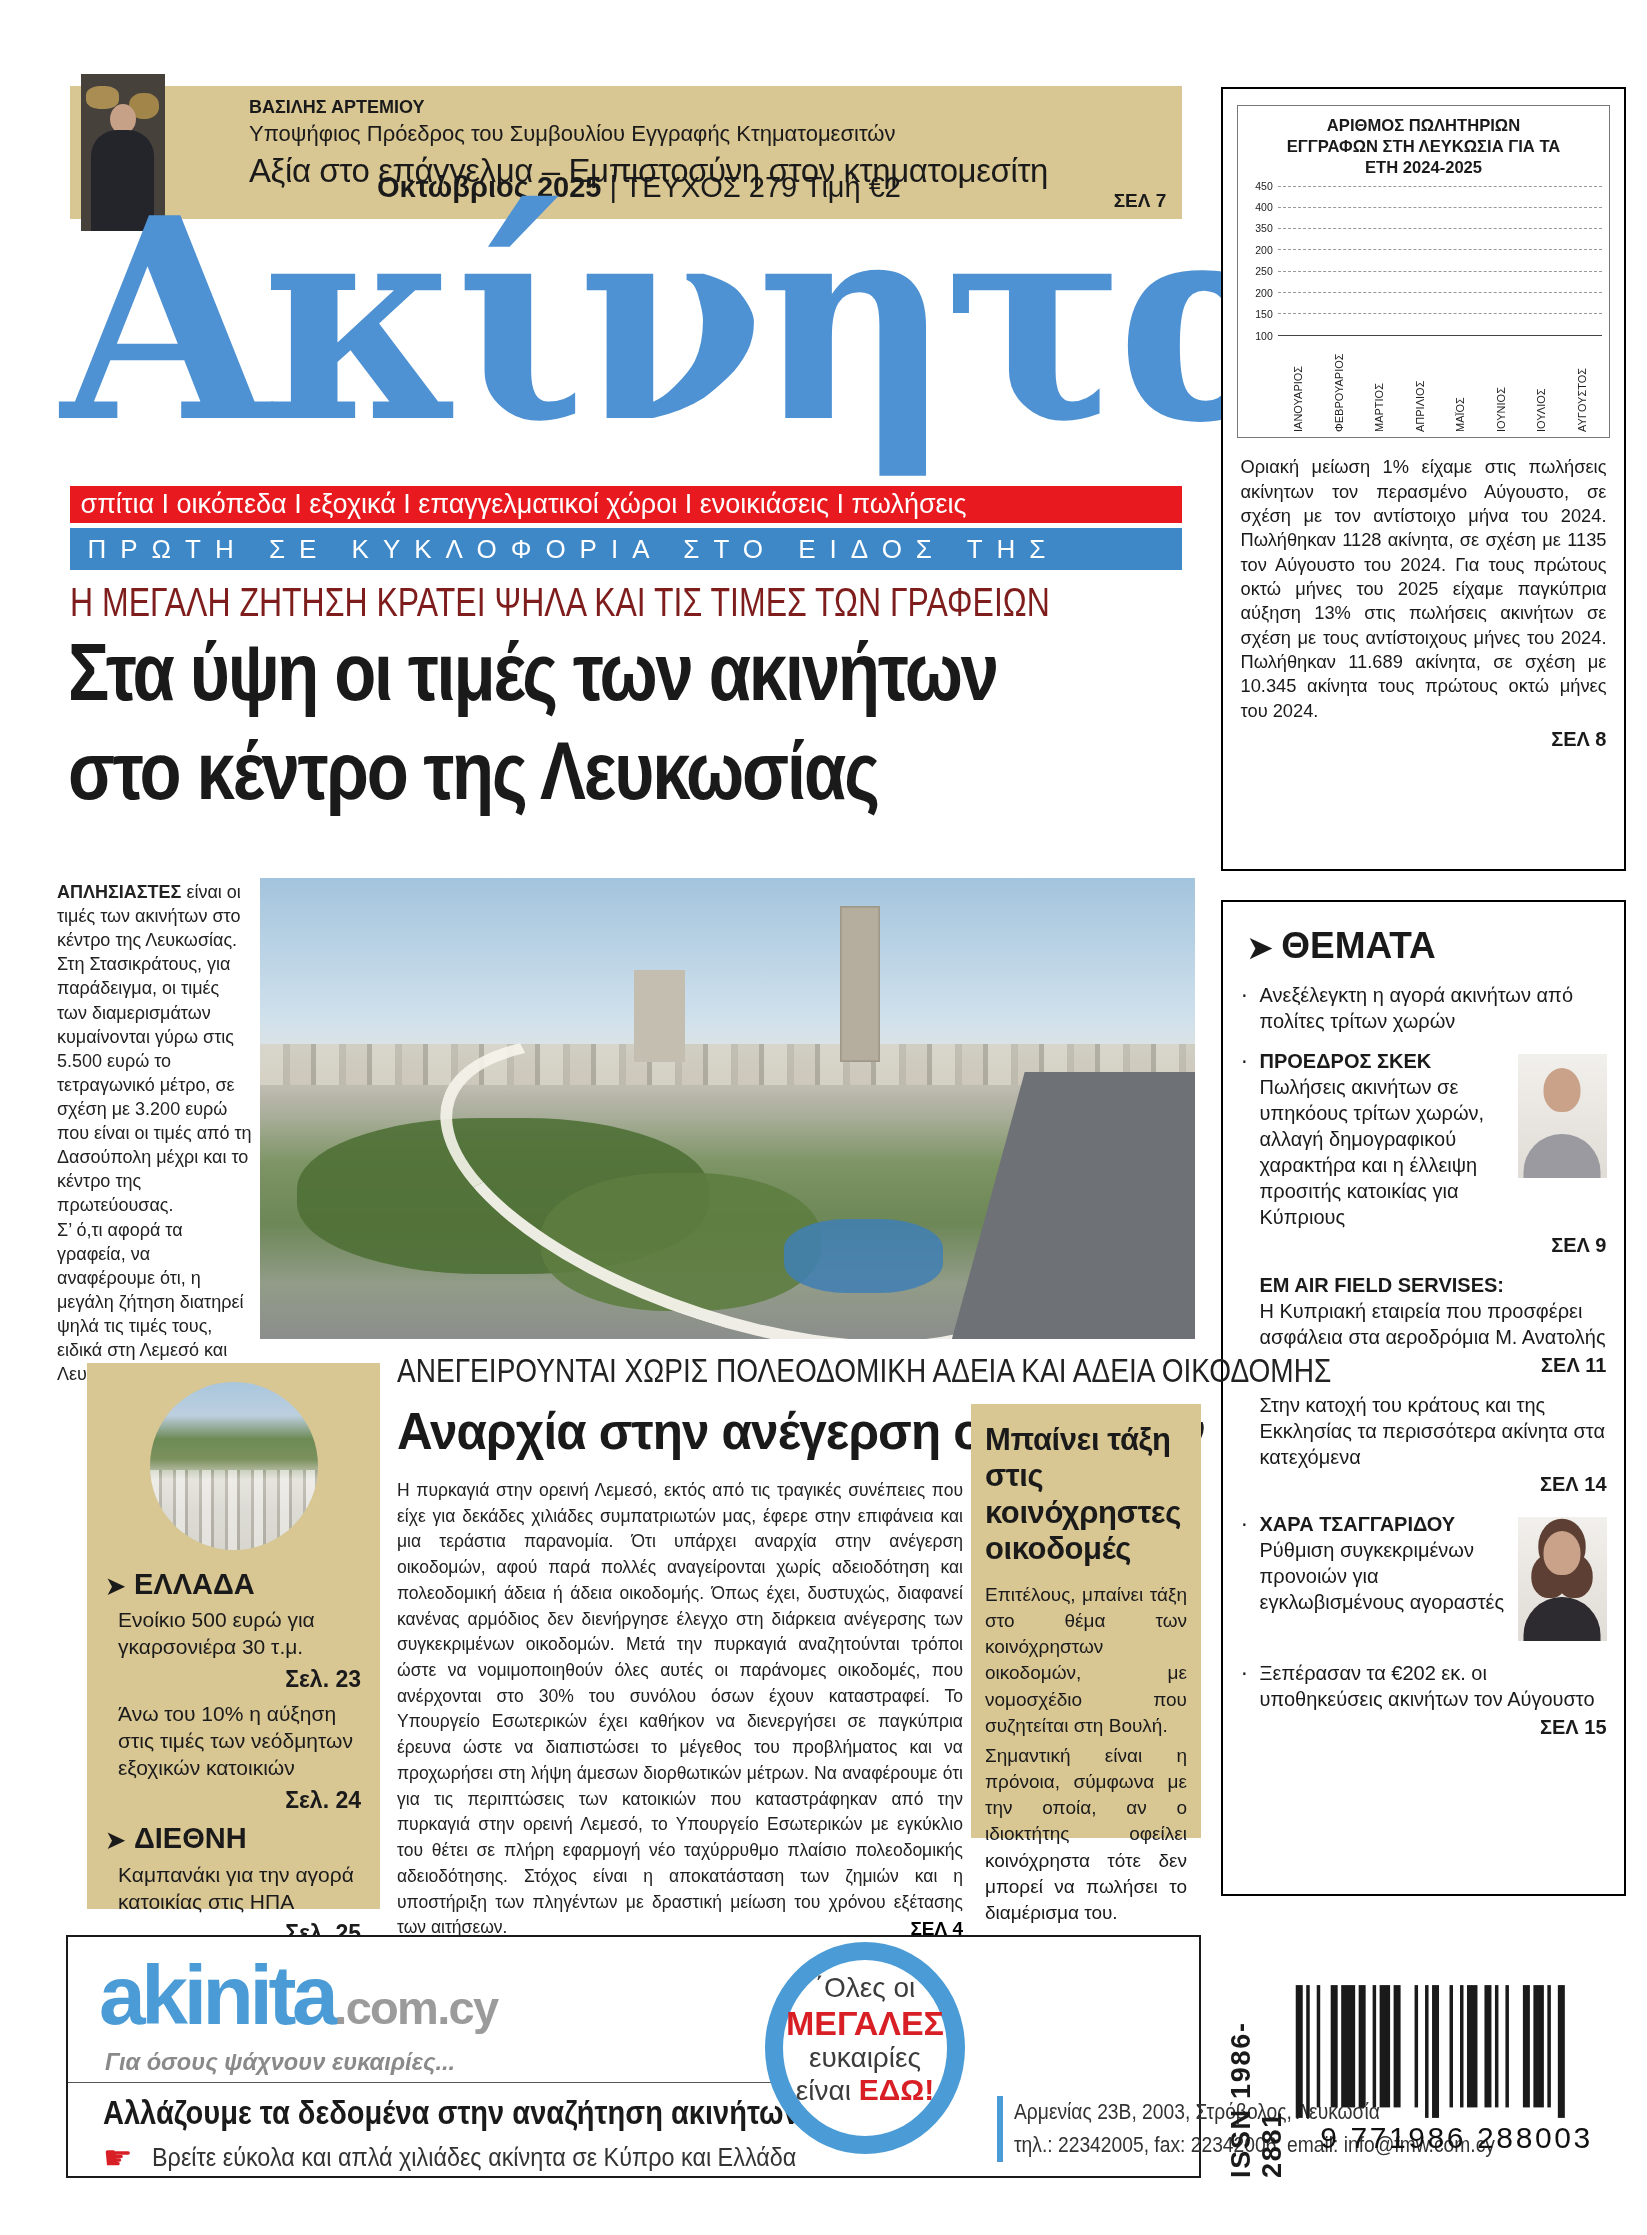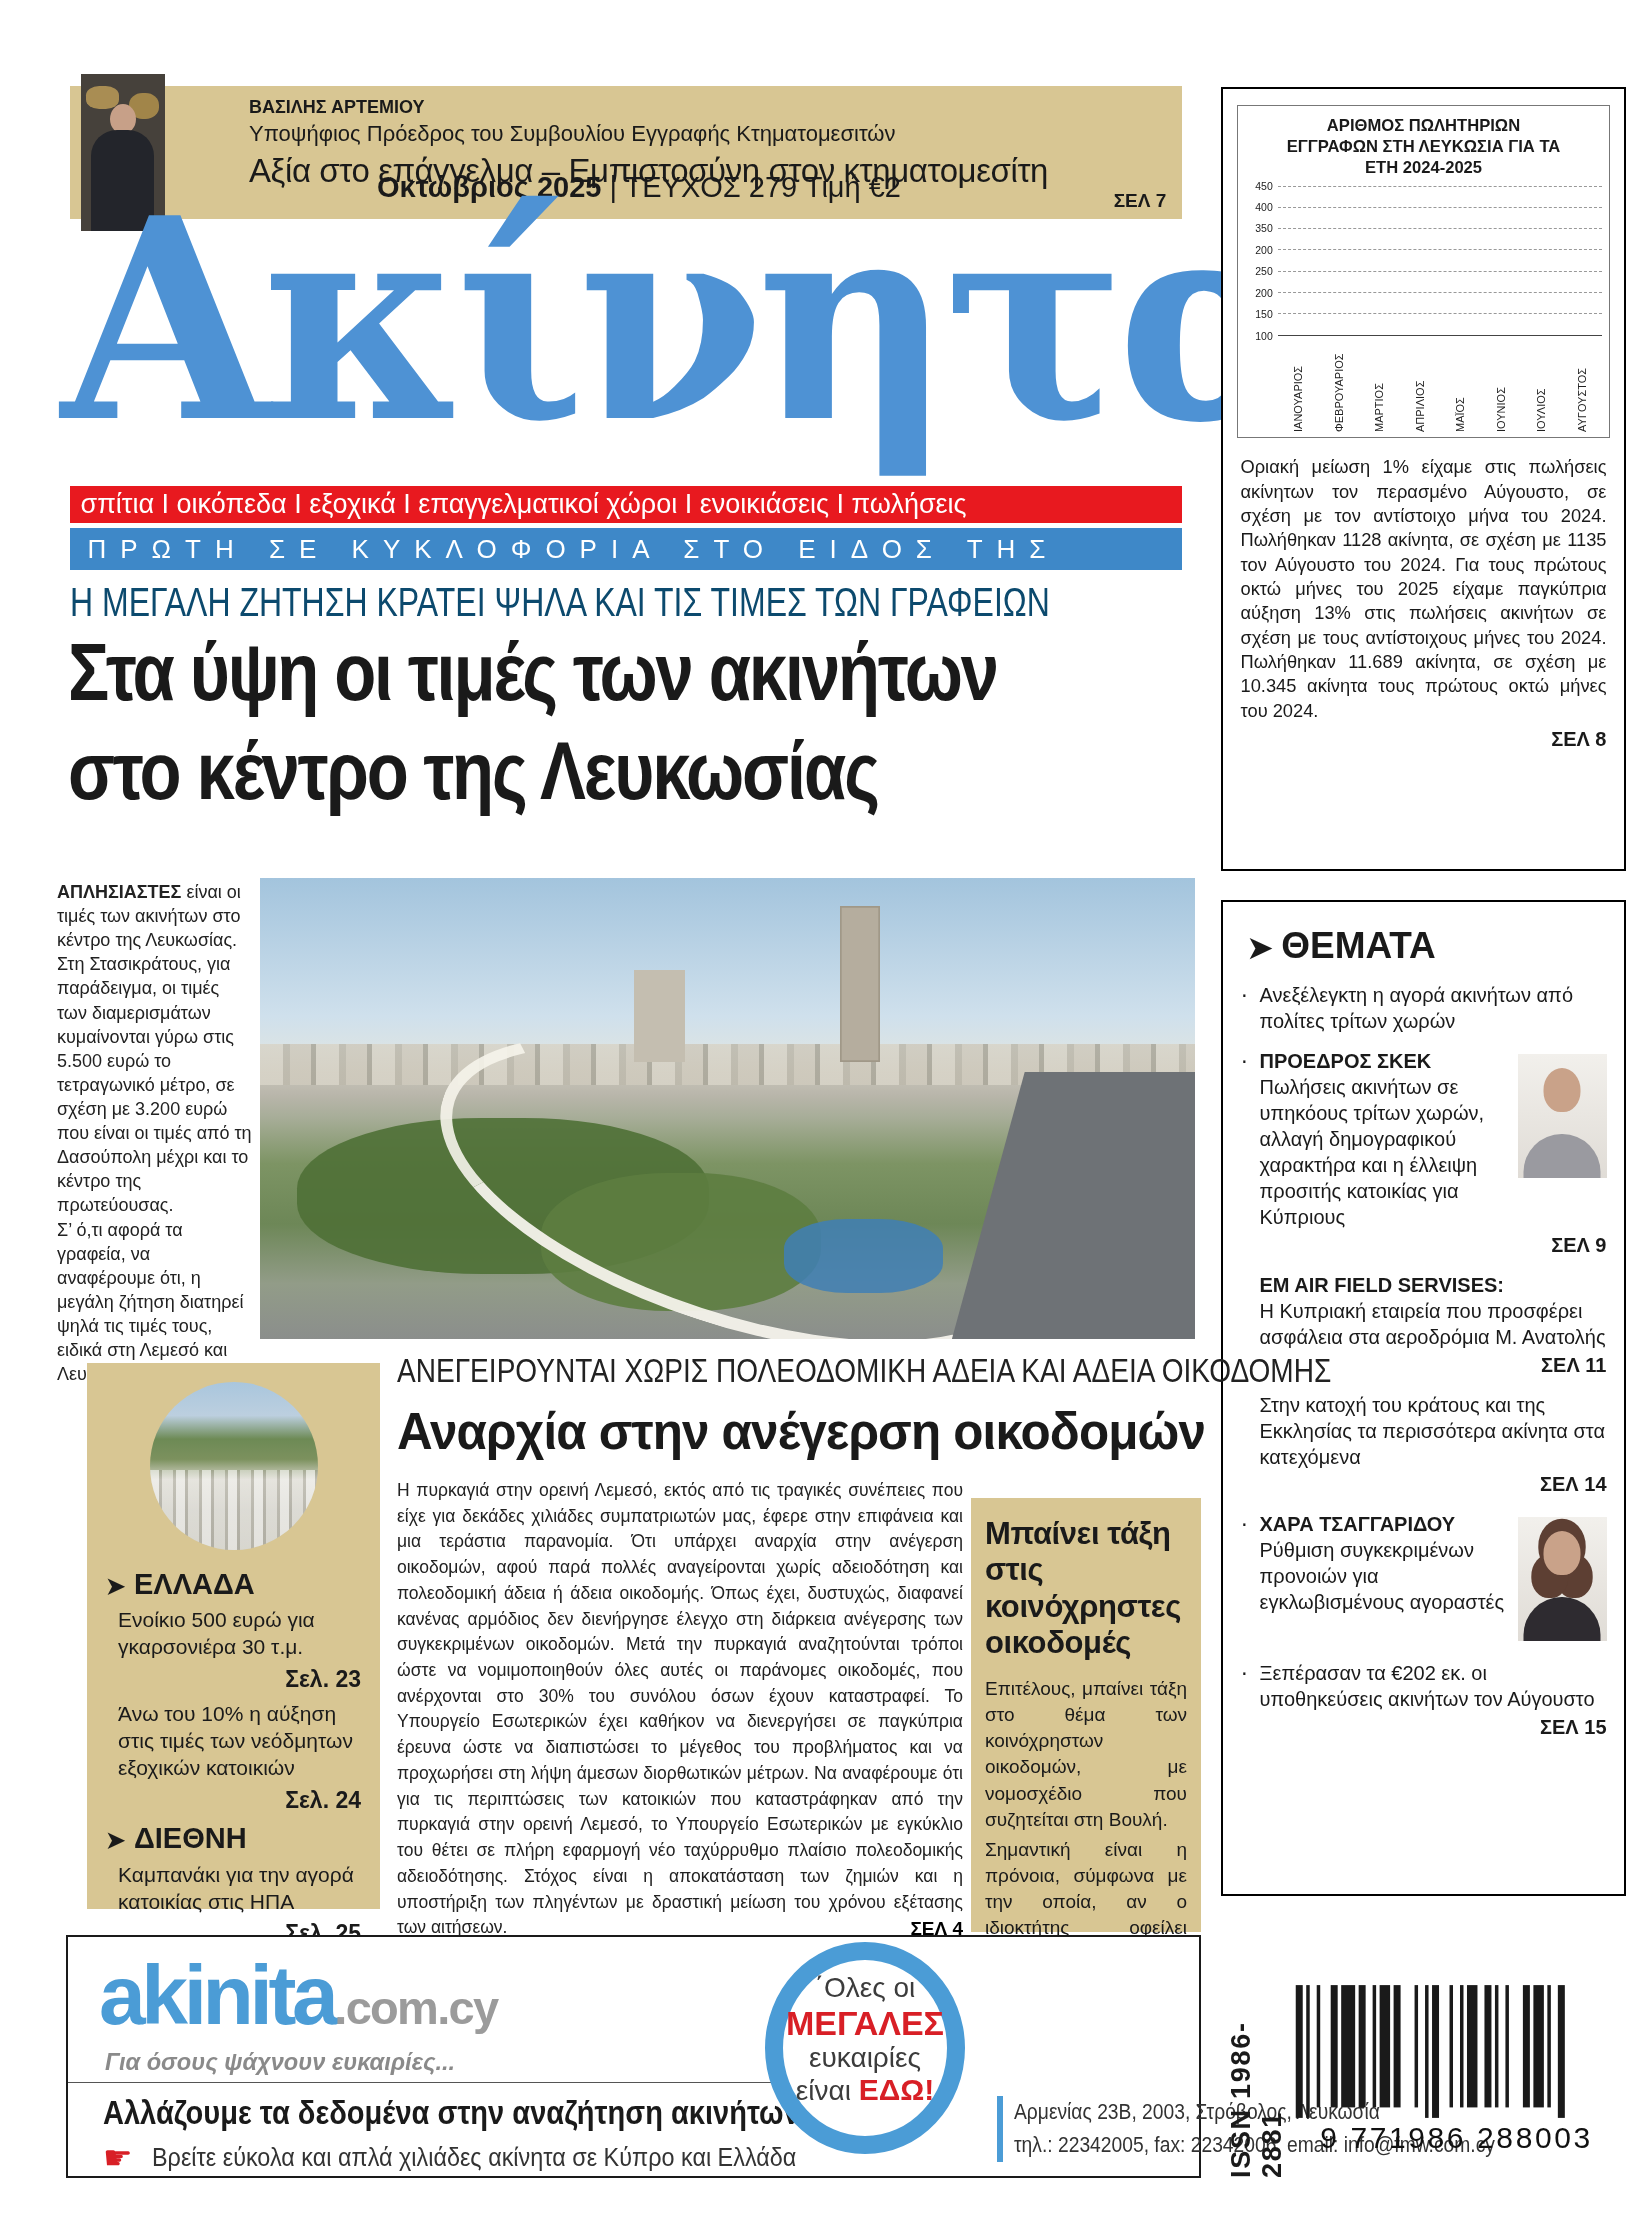--- a/index.html
+++ b/index.html
@@ -28,21 +28,21 @@
   .logo{left:61px;top:171px;width:1144px;font-family:"DejaVu Serif","Liberation Serif",serif;
         font-weight:bold;color:#4e92d4;font-size:278px;line-height:1.08;letter-spacing:-8.7px;
         transform:scaleX(.97);transform-origin:0 0;}
   .red-strip{left:70px;top:486px;width:1112px;height:37px;background:#e8191f;color:#fff;
         display:flex;align-items:center;padding-left:10.5px;box-sizing:border-box;font-size:27px;}
   .blue-strip{left:70px;top:528px;width:1112px;height:42px;background:#3e88c8;color:#fff;
         display:flex;align-items:center;padding-left:17.5px;box-sizing:border-box;
         font-size:26px;letter-spacing:14px;white-space:nowrap;overflow:hidden;}
 
   
-  .kicker{left:70px;top:580px;font-size:40px;color:#0c4a6e;}
+  .kicker{left:70px;top:580px;font-size:40px;color:#7f1d1d;}
   .headline{left:68px;top:622px;width:1310px;font-weight:bold;font-size:82px;
         line-height:1.21;letter-spacing:-2.6px;}
   .headline .cx{transform:scaleX(.84);}
   .lead-left{left:57px;top:880px;width:196px;font-size:18px;line-height:1.34;color:#222;text-align:left;}
   .lead-left b{font-weight:bold;}
   .lead-page{text-align:right;font-weight:bold;font-size:19px;margin-top:14px;}
 
   
   .lead-photo{left:260px;top:878px;width:935px;height:461px;overflow:hidden;
      background:linear-gradient(180deg,#a3c4dd 0%,#cfe0ec 30%,#d9e3e6 36%,#c9c6ba 42%,#b9b6ab 47%,#a7ad98 52%,#7d9464 62%,#6d8757 75%,#929c88 88%,#8b8e8c 100%);}
@@ -109,21 +109,21 @@
   .sb-page{text-align:right;font-weight:bold;font-size:23px;margin:5.2px 0 7px;}
 
   
   .anarchy{left:397px;top:1352px;width:566px;}
   .anarchy-kicker{font-size:33px;color:#222;}
   .anarchy-headline{font-size:52px;font-weight:bold;letter-spacing:-0.9px;margin-top:10.5px;}
   .anarchy-body{margin-top:17.5px;font-size:17.5px;line-height:1.47;text-align:justify;color:#222;}
   .anarchy-page{float:right;font-weight:bold;font-size:19px;color:#000;}
 
   
-  .communal-box{left:971px;top:1498px;width:230px;height:434px;background:#d8c693;box-sizing:border-box;padding:17.5px 14px 0;}
+  .communal-box{left:971px;top:1404px;width:230px;height:434px;background:#d8c693;box-sizing:border-box;padding:17.5px 14px 0;}
   .communal-h{font-size:31px;font-weight:bold;line-height:1.18;letter-spacing:-0.4px;}
   .communal-b{margin-top:14px;font-size:19px;line-height:1.38;text-align:justify;}
   .communal-page{text-align:right;font-weight:bold;font-size:21px;margin-top:8.7px;}
 
   
   .promo-box{left:66px;top:1935px;width:1135px;height:243px;border:2.6px solid #1a1a1a;box-sizing:border-box;background:#fff;}
   .ak-logo{position:absolute;left:31px;top:15.7px;line-height:1;}
   .ak-main{font-size:84px;font-weight:bold;color:#4b9cd6;letter-spacing:-4.4px;}
   .ak-suffix{font-size:47px;font-weight:bold;color:#9b9b9b;letter-spacing:-1.7px;}
   .ak-tagline{position:absolute;left:37px;top:112px;font-size:23.6px;font-weight:bold;font-style:italic;color:#8a8a8a;}

